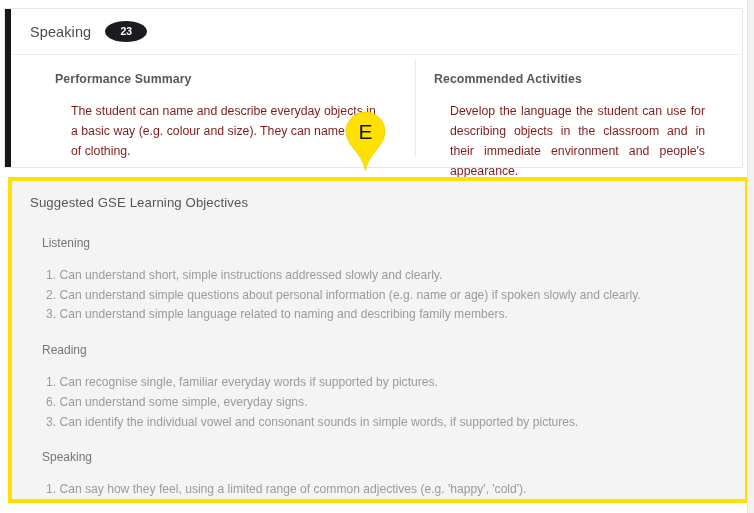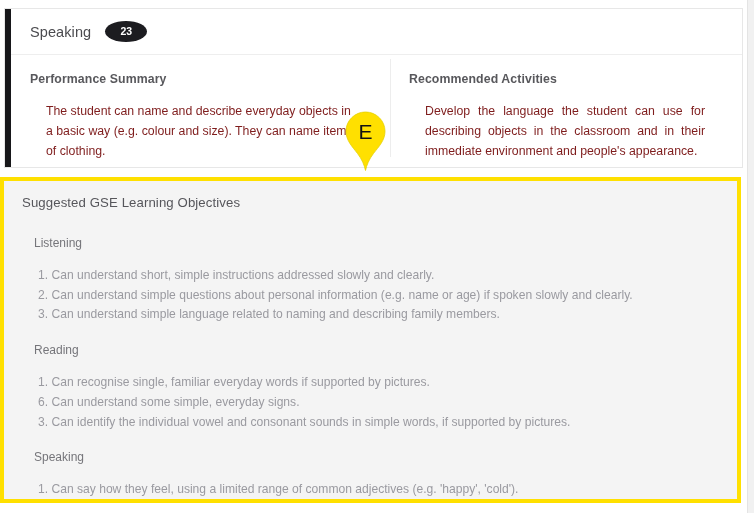--- a/index.html
+++ b/index.html
@@ -89,20 +89,21 @@
     line-height: 1;
   }
 
   .skill-card-body {
     position: absolute;
     left: 6px;
     top: 46px;
     right: 0;
     bottom: 0;
     display: flex;
+    padding-left: 25px;
   }
   .col {
     box-sizing: border-box;
     padding: 17px 19px 0 19px;
   }
   .col-left {
     width: 379px;
     position: relative;
   }
   .col-right {
@@ -157,21 +158,21 @@
     justify-content: center;
     font-size: 21px;
     color: #131313;
     font-family: "Liberation Sans", sans-serif;
     line-height: 1;
   }
 
   
   .objectives-panel {
     position: absolute;
-    left: 0;
+    left: 8px;
     top: 177px;
     width: 741px;
     height: 326px;
     border: 4px solid #ffe000;
     background: #f4f4f4;
     box-sizing: border-box;
   }
   .objectives-inner {
     padding: 14px 18px 0 18px;
   }

